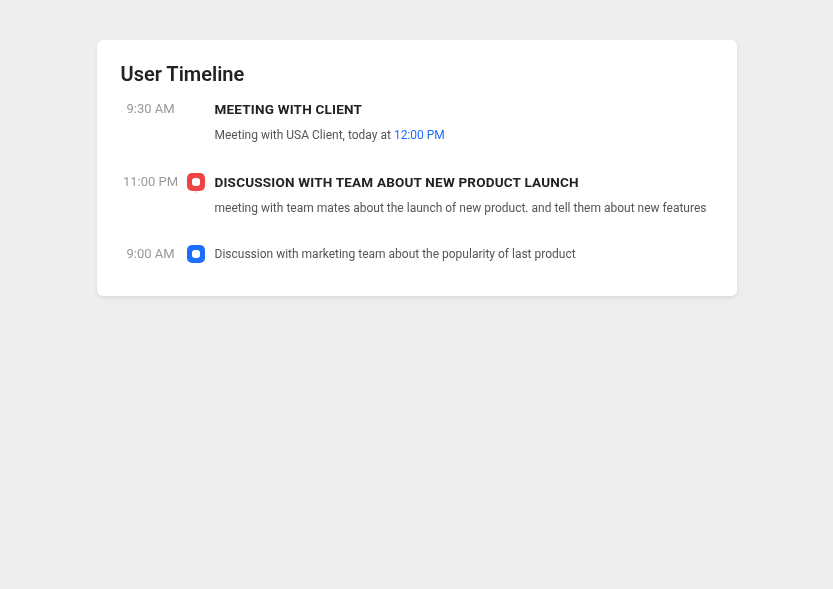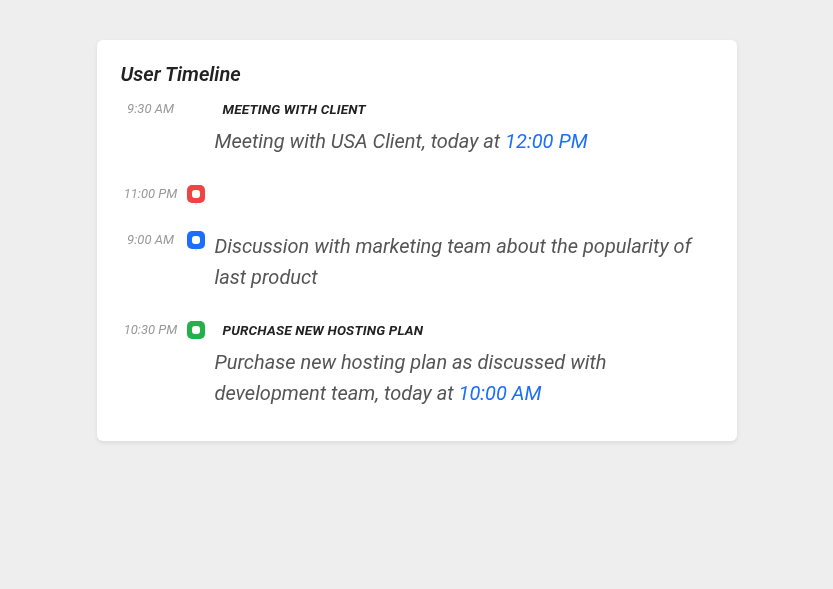--- a/index.html
+++ b/index.html
@@ -16,21 +16,20 @@
     display: flex;
     justify-content: center;
     align-items: flex-start;
   }
   .card {
     background: #ffffff;
     width: 640px;
     border-radius: 6px;
     box-shadow: 0 2px 4px rgba(0,0,0,0.08);
     padding: 22px 24px 24px 24px;
-    font-style: italic;
   }
   .card-title {
     font-size: 20px;
     font-weight: 600;
     color: #222222;
     margin-bottom: 14px;
   }
   .timeline {
     position: relative;
   }
@@ -98,24 +97,23 @@
     padding-left: 4px;
   }
   .item-title {
     font-size: 13.5px;
     font-weight: 700;
     letter-spacing: 0.2px;
     color: #222222;
     text-transform: uppercase;
     margin-bottom: 8px;
     line-height: 18px;
-    margin-left: 8px;
   }
   .item-body {
-    font-size: 20px;
+    font-size: 12px;
     color: #555555;
     line-height: 1.55;
   }
   .item-body p {
     margin-bottom: 12px;
   }
   .item-body p:last-child {
     margin-bottom: 0;
   }
   .accent {
@@ -145,44 +143,35 @@
         </div>
       </div>
       <div class="item">
         <div class="item-time">11:00 PM</div>
         <div class="item-marker-col">
           <div class="item-line"></div>
           <div class="marker " style="background: rgb(239, 68, 68);">
             <div class="marker-inner"></div>
           </div>
         </div>
+        <div class="item-content">
+          <div class="item-title" style="color: rgb(34, 34, 34);">DISCUSSION WITH TEAM ABOUT NEW PRODUCT LAUNCH</div>
+          <div class="item-body">
+            <p><span>meeting with team mates about the launch of new product. and tell them about new features</span></p>
+          </div>
+        </div>
       </div>
       <div class="item">
         <div class="item-time">9:00 AM</div>
         <div class="item-marker-col">
           <div class="item-line"></div>
           <div class="marker " style="background: rgb(29, 110, 253);">
             <div class="marker-inner"></div>
           </div>
         </div>
         <div class="item-content">
           <div class="item-body">
             <p><span>Discussion with marketing team about the popularity of last product</span></p>
           </div>
         </div>
       </div>
-      <div class="item">
-        <div class="item-time">10:30 PM</div>
-        <div class="item-marker-col">
-          <div class="item-line"></div>
-          <div class="marker " style="background: rgb(34, 178, 76);">
-            <div class="marker-inner"></div>
-          </div>
-        </div>
-        <div class="item-content">
-          <div class="item-title" style="color: rgb(34, 34, 34);">PURCHASE NEW HOSTING PLAN</div>
-          <div class="item-body">
-            <p><span>Purchase new hosting plan as discussed with development team, today at </span><span class="accent" style="color: rgb(29, 110, 253);">10:00 AM</span></p>
-          </div>
-        </div>
-      </div>
     </div>
 </div>
 
 </body></html>

